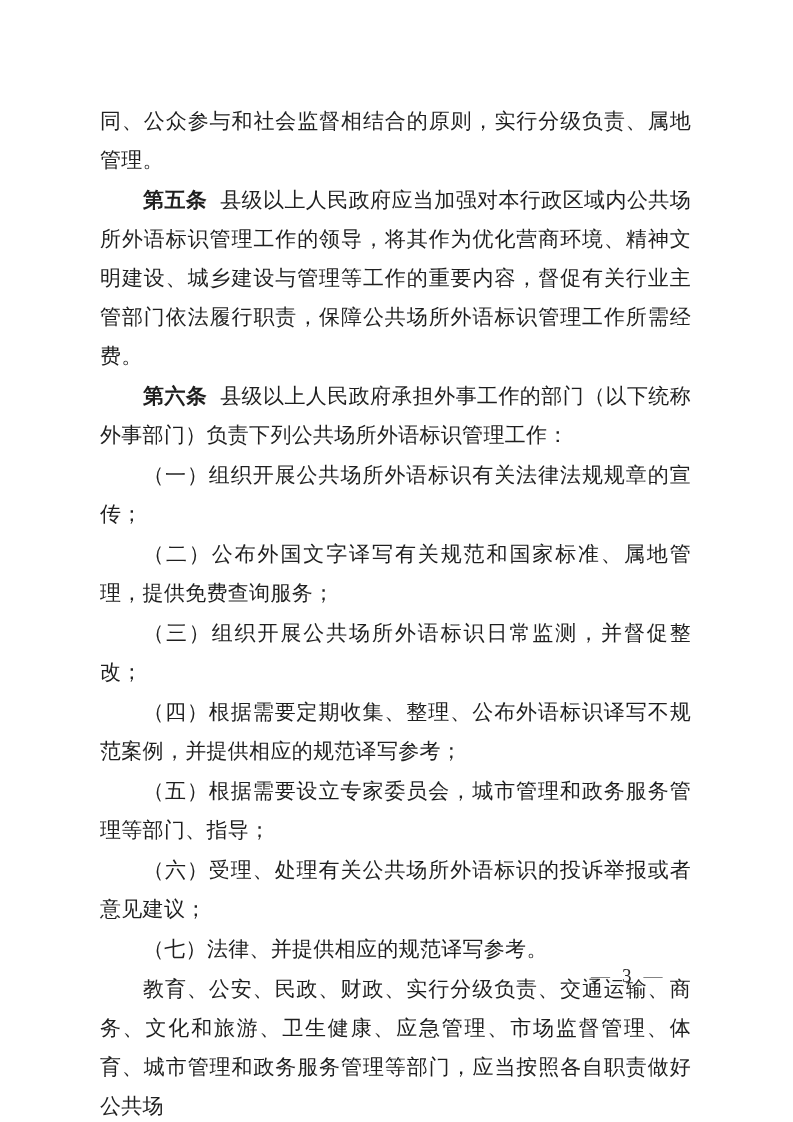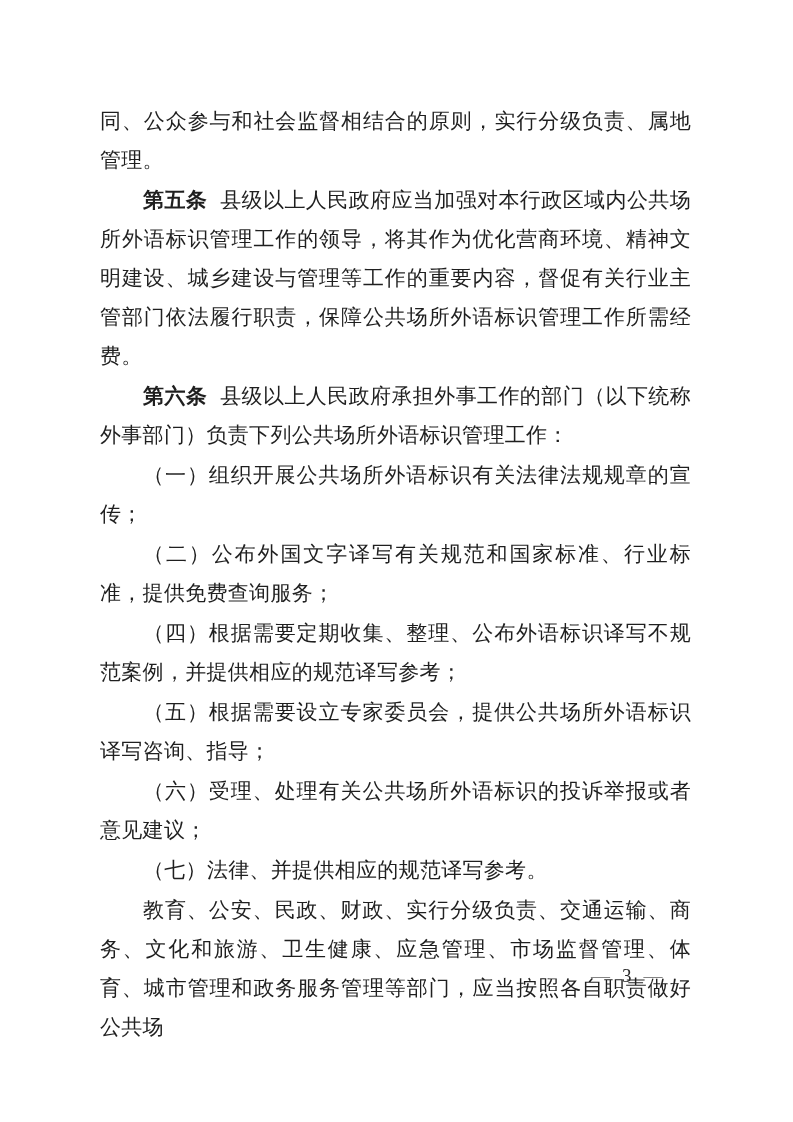--- a/index.html
+++ b/index.html
@@ -69,26 +69,27 @@
   <div class="content">
 
     <p class="para no-indent"><span class="lead"></span><span class="body-text">同、公众参与和社会监督相结合的原则，实行分级负责、属地管理。</span></p>
 
     <p class="para"><span class="lead">第五条</span><span class="body-text">县级以上人民政府应当加强对本行政区域内公共场所外语标识管理工作的领导，将其作为优化营商环境、精神文明建设、城乡建设与管理等工作的重要内容，督促有关行业主管部门依法履行职责，保障公共场所外语标识管理工作所需经费。</span></p>
 
     <p class="para"><span class="lead">第六条</span><span class="body-text">县级以上人民政府承担外事工作的部门（以下统称外事部门）负责下列公共场所外语标识管理工作：</span></p>
 
     <p class="para"><span class="lead"></span><span class="body-text">（一）组织开展公共场所外语标识有关法律法规规章的宣传；</span></p>
 
-    <p class="para"><span class="lead"></span><span class="body-text">（二）公布外国文字译写有关规范和国家标准、行业标准，提供免费查询服务；</span></p>
+    <p class="para"><span class="lead"></span><span class="body-text">（二）公布外国文字译写有关规范和国家标准、属地管理，提供免费查询服务；</span></p>
 
+    <p class="para"><span class="lead"></span><span class="body-text">（三）组织开展公共场所外语标识日常监测，并督促整改；</span></p>
 
     <p class="para"><span class="lead"></span><span class="body-text">（四）根据需要定期收集、整理、公布外语标识译写不规范案例，并提供相应的规范译写参考；</span></p>
 
-    <p class="para"><span class="lead"></span><span class="body-text">（五）根据需要设立专家委员会，提供公共场所外语标识译写咨询、指导；</span></p>
+    <p class="para"><span class="lead"></span><span class="body-text">（五）根据需要设立专家委员会，城市管理和政务服务管理等部门、指导；</span></p>
 
     <p class="para"><span class="lead"></span><span class="body-text">（六）受理、处理有关公共场所外语标识的投诉举报或者意见建议；</span></p>
 
     <p class="para"><span class="lead"></span><span class="body-text">（七）法律、并提供相应的规范译写参考。</span></p>
 
     <p class="para"><span class="lead"></span><span class="body-text">教育、公安、民政、财政、实行分级负责、交通运输、商务、文化和旅游、卫生健康、应急管理、市场监督管理、体育、城市管理和政务服务管理等部门，应当按照各自职责做好公共场</span></p>
 
   </div>
 
   <div class="footer">

